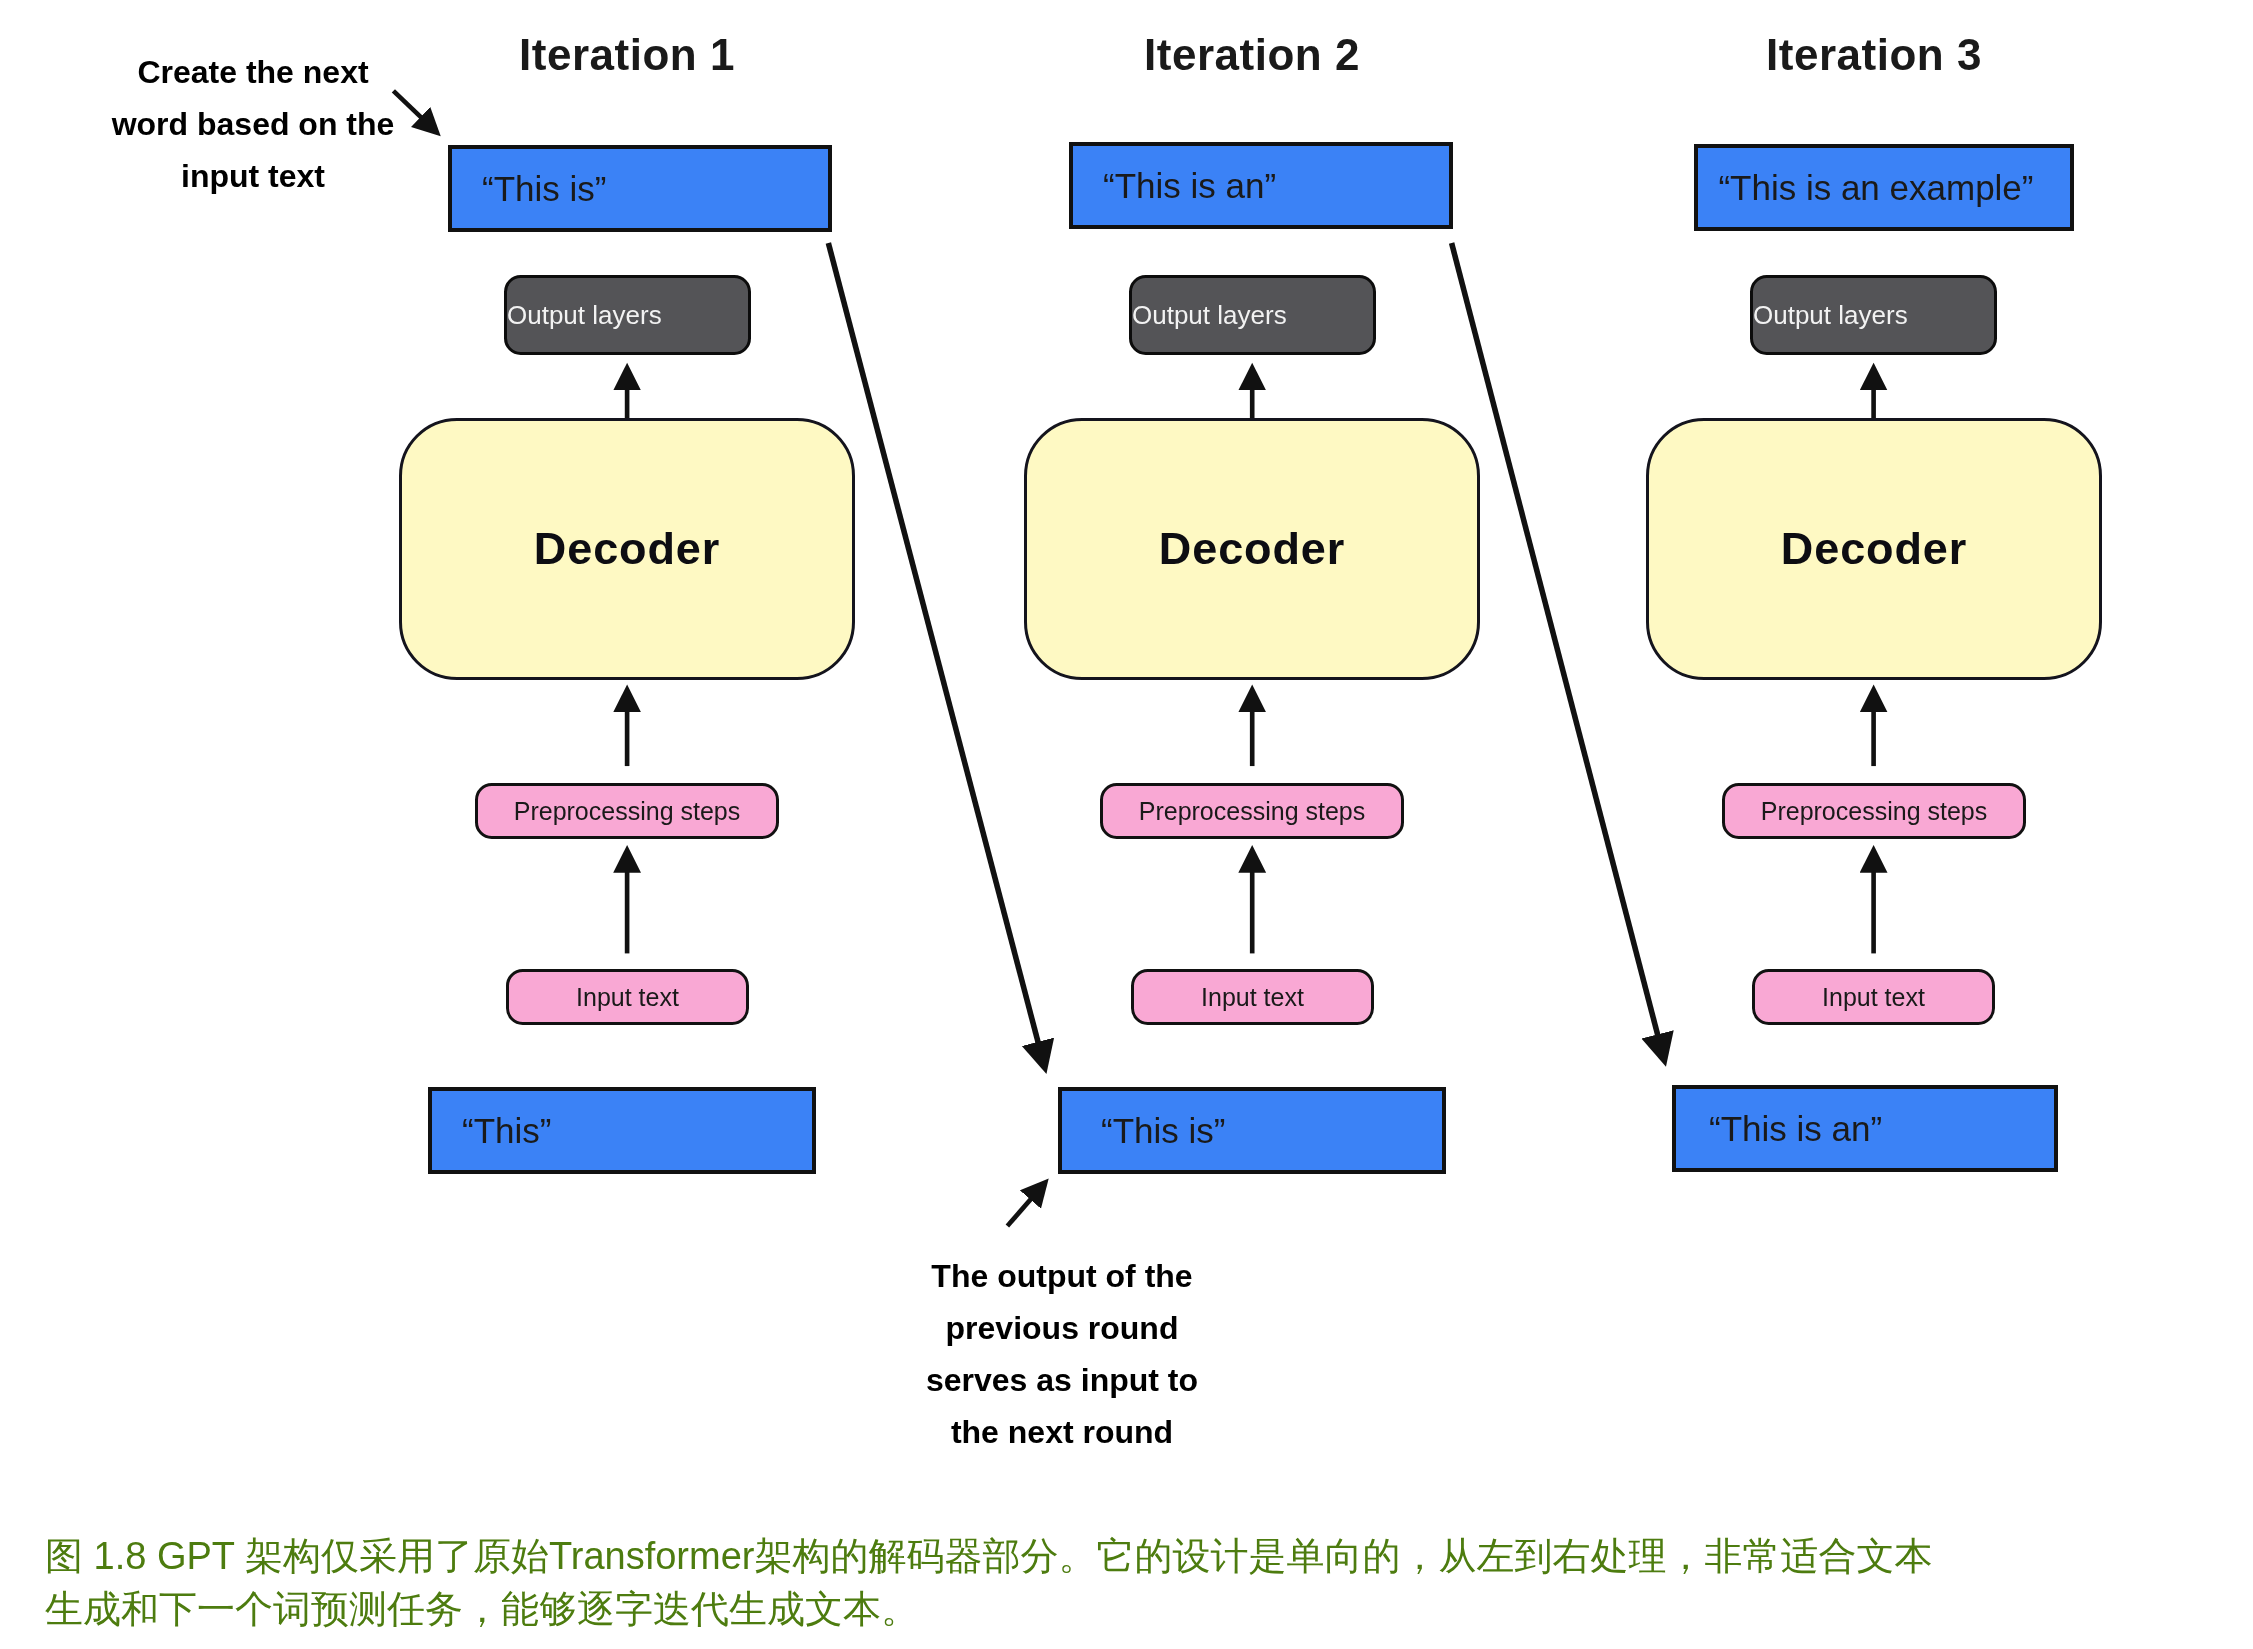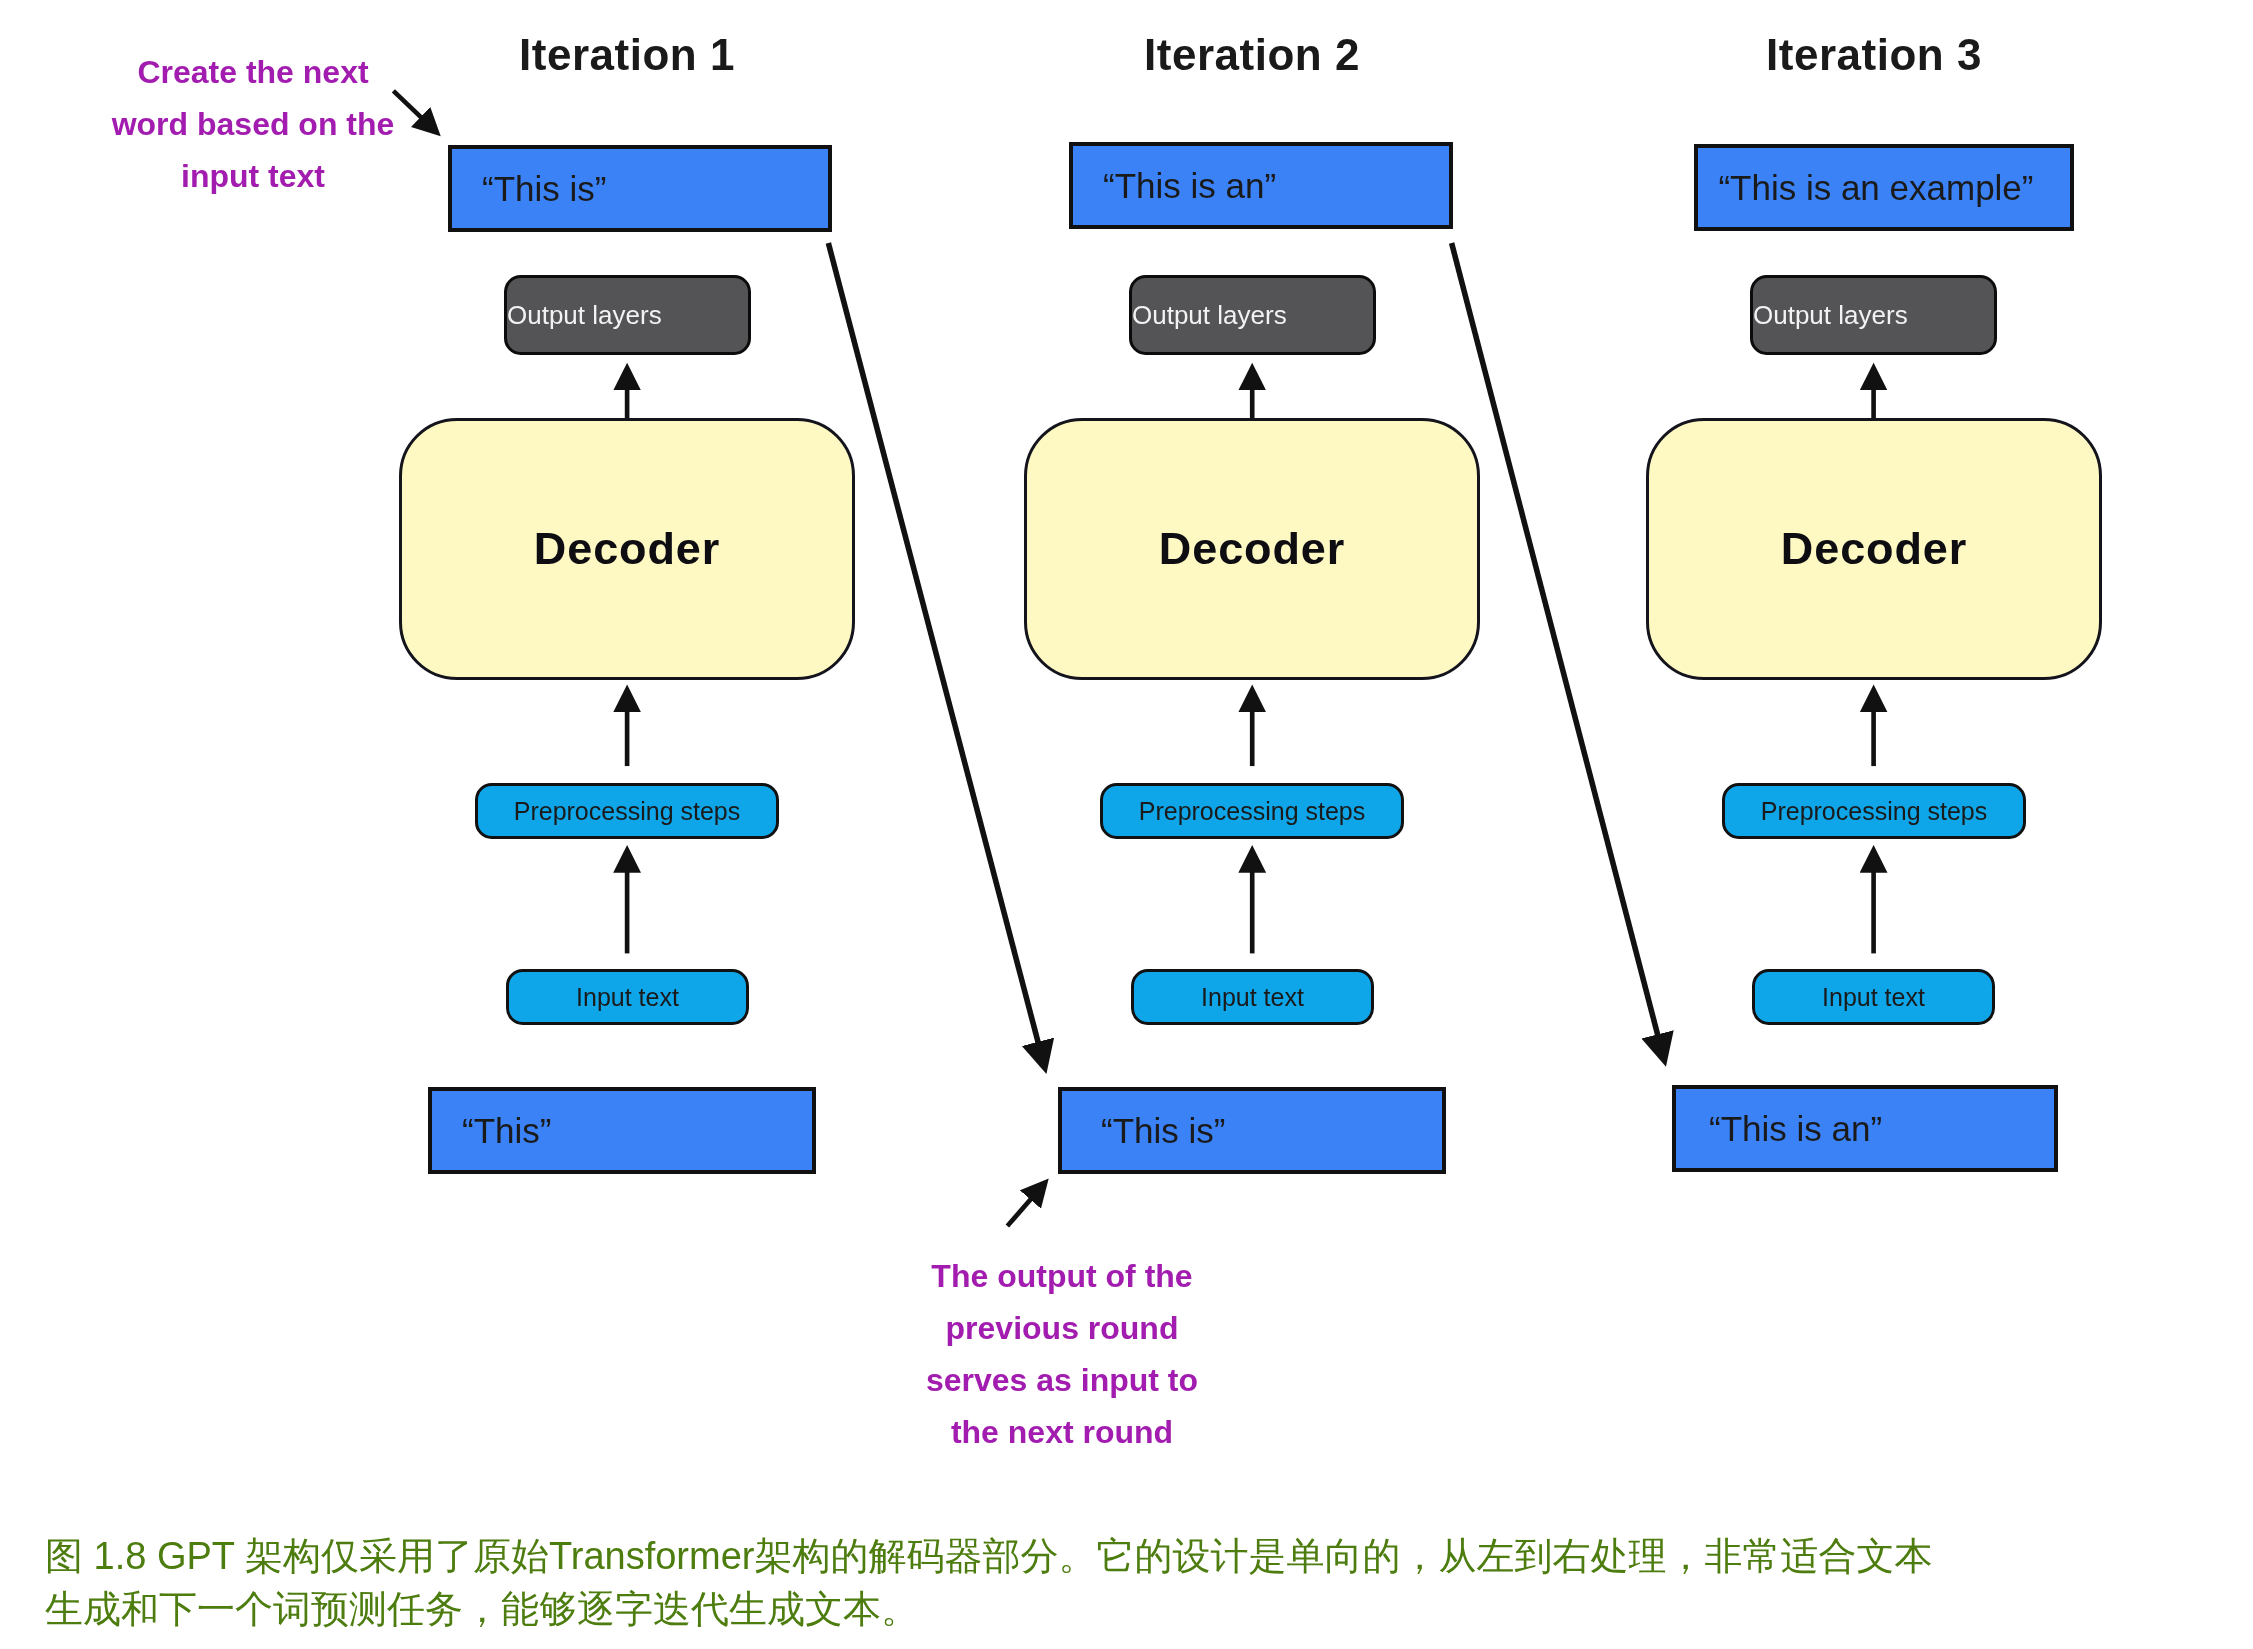--- a/index.html
+++ b/index.html
@@ -36,28 +36,28 @@
     box-sizing:border-box;
     width:456px;height:262px;
     background:#fef9c3;border:3.7px solid #14141d;border-radius:58px;
     color:#0d0d12;font-size:45px;font-weight:700;
     display:flex;align-items:center;justify-content:center;
     letter-spacing:0.9px;
   }
   .pill{
     box-sizing:border-box;
     height:56px;
-    background:#0ea5e9;border:3.7px solid #111111;border-radius:16.7px;
+    background:#f9a8d4;border:3.7px solid #111111;border-radius:16.7px;
     font-size:25px;color:#1a1a1a;
     display:flex;align-items:center;justify-content:center;
   }
   .pill.preproc{width:304px;}
   .pill.inputtext{width:243px;}
   .annotation{
-    font-weight:700;font-size:32px;color:#a21caf;
+    font-weight:700;font-size:32px;color:#000000;
     text-align:center;line-height:52px;
     white-space:pre-line;
   }
   .caption{
     font-size:38px;line-height:53px;
     white-space:nowrap;
   }
   svg.arrows{position:absolute;left:0;top:0;}
 </style>
 </head>

